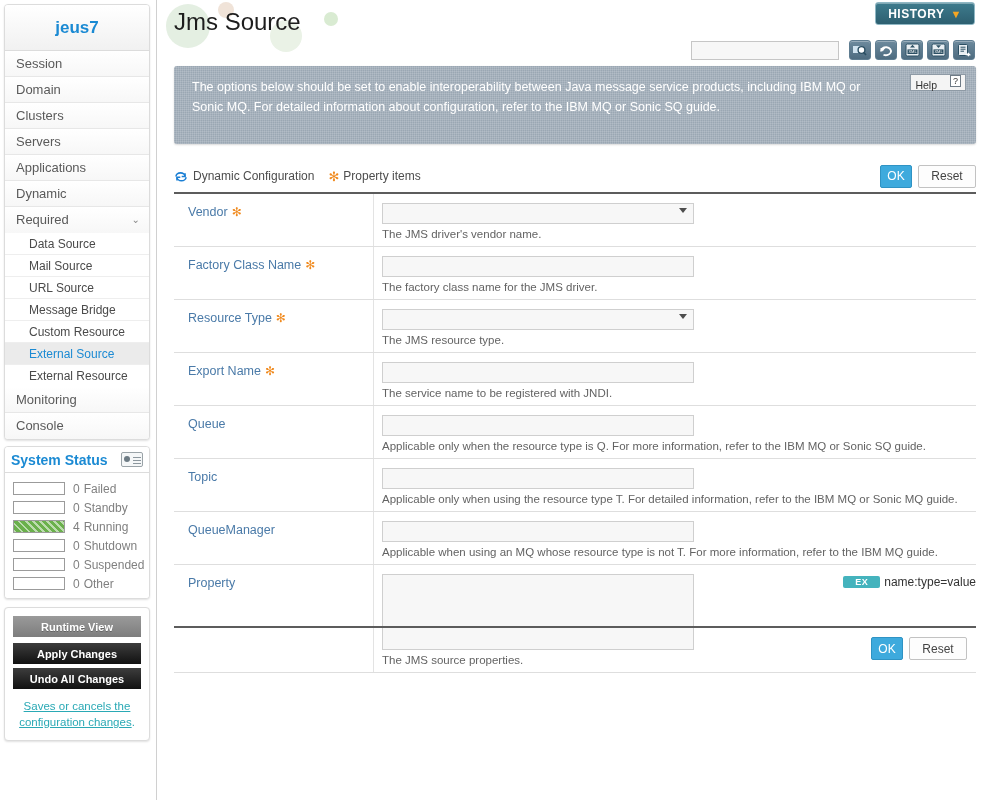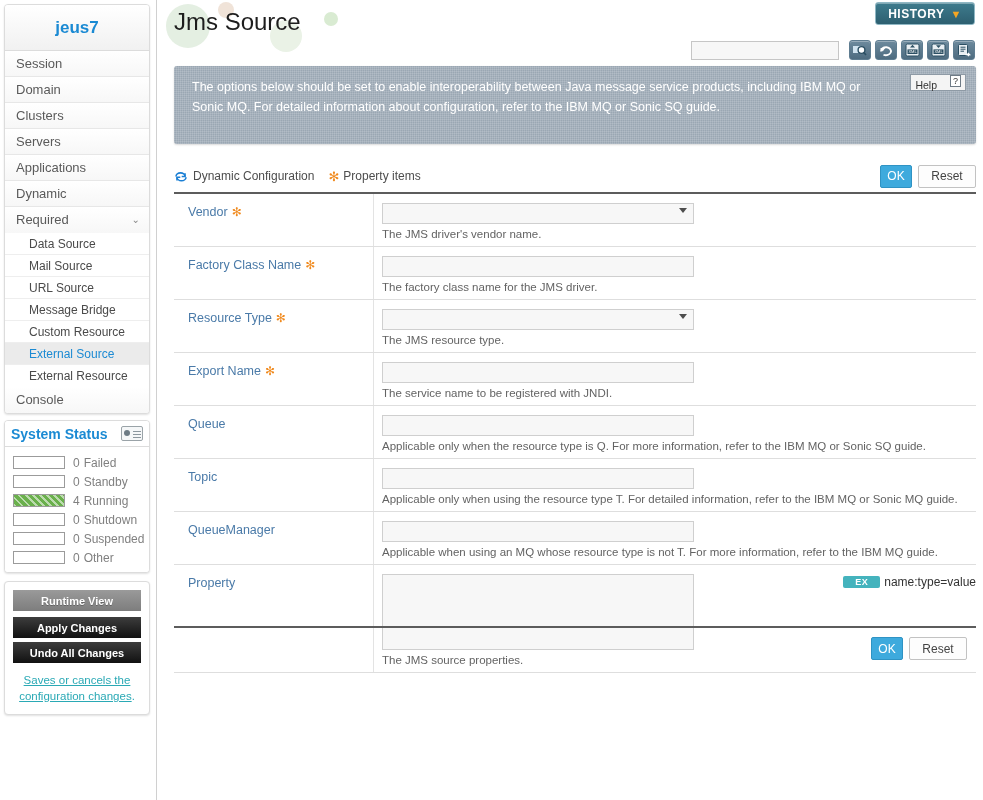--- a/index.html
+++ b/index.html
@@ -400,20 +400,21 @@
       <div class="subnav" id="subnav-list">
           <div class="sub-item"><span>Data Source</span></div>
           <div class="sub-item"><span>Mail Source</span></div>
           <div class="sub-item"><span>URL Source</span></div>
           <div class="sub-item"><span>Message Bridge</span></div>
           <div class="sub-item"><span>Custom Resource</span></div>
           <div class="sub-item active"><span>External Source</span></div>
           <div class="sub-item"><span>External Resource</span></div>
         </div>
       <div id="nav-tail">
+          <div class="nav-item"><span>Monitoring</span></div>
           <div class="nav-item"><span>Console</span></div>
         </div>
     </div>
 
     <div class="side-card status-card">
       <div class="status-head">
         <span>System Status</span>
         <span class="laptop-icon"></span>
       </div>
       <div class="status-body" id="status-body">

